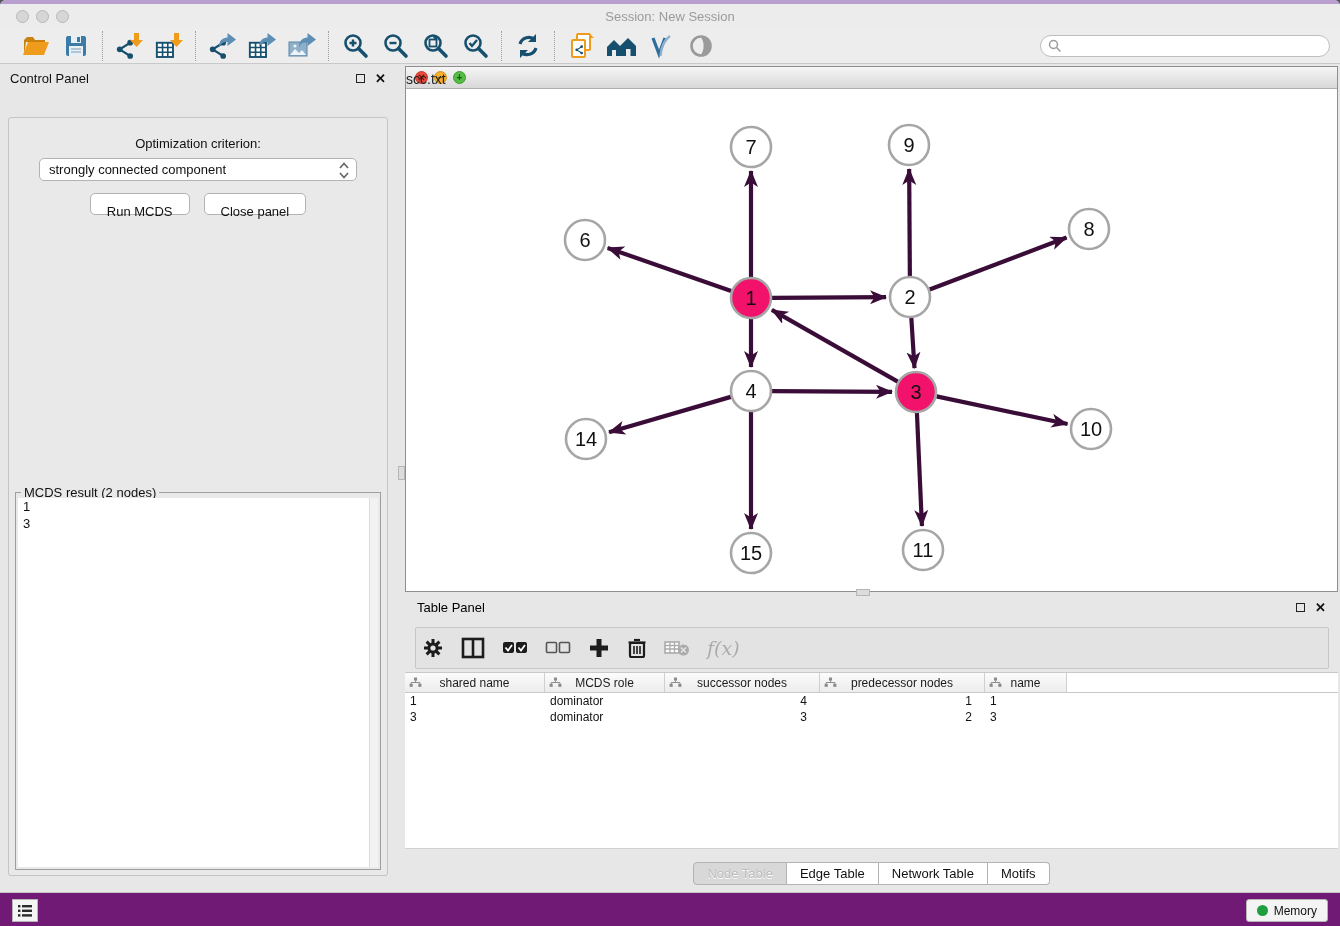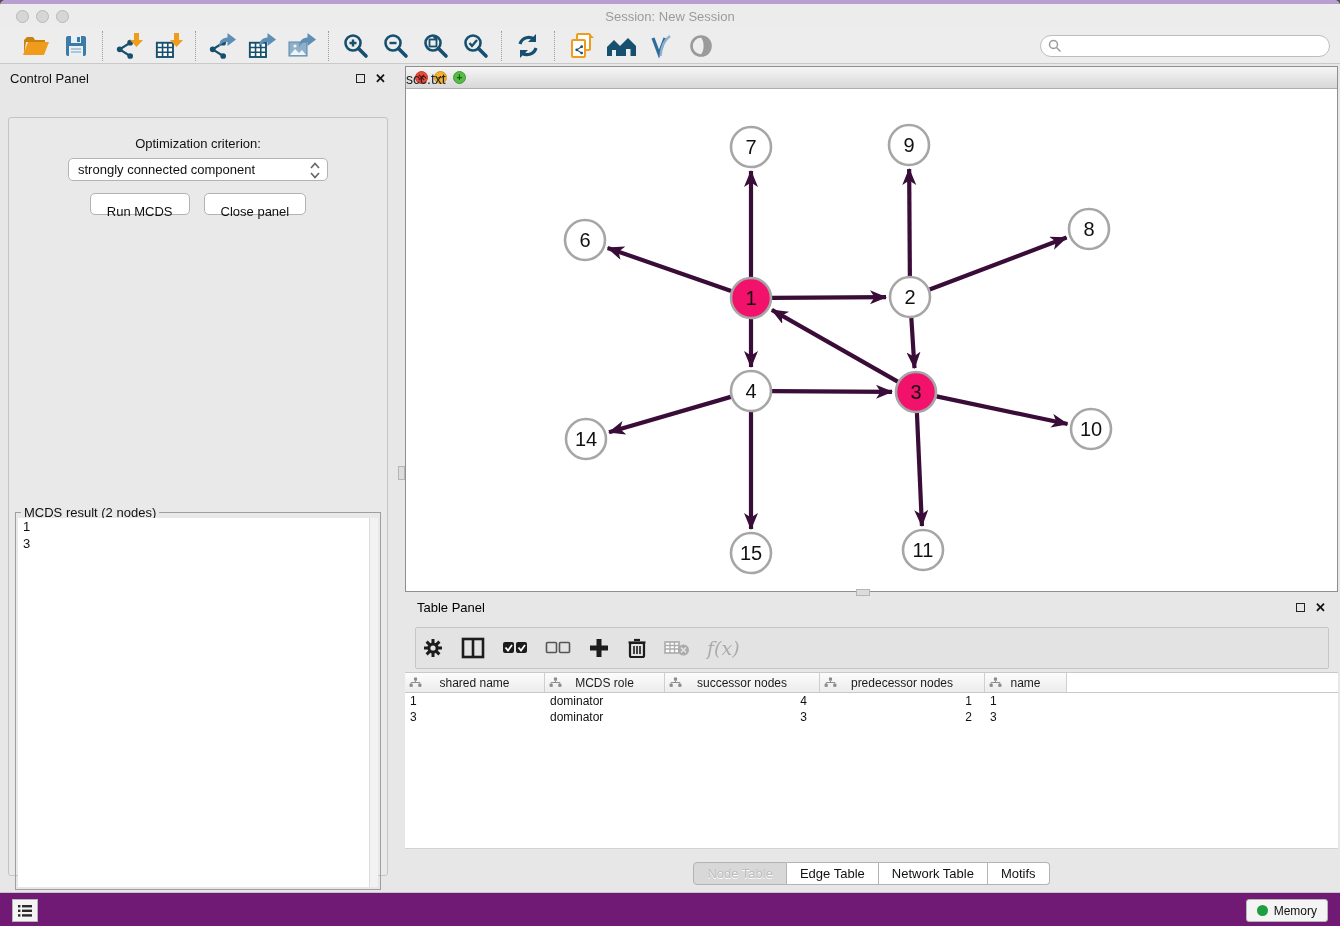--- a/index.html
+++ b/index.html
@@ -33,28 +33,28 @@
   .float-box { width:9px; height:9px; border:1.5px solid #222; display:inline-block; }
   .close-x { font-size:13px; font-weight:bold; color:#111; line-height:9px; }
   .cp-tabs { position:absolute; left:0; top:96px; width:392px; display:flex; justify-content:center; }
   .seg-tab { padding:3px 13px; font-size:13px; background:#fff; border:1px solid #b3b3b3; border-left:none; color:#111; }
   .seg-tab:first-child { border-left:1px solid #b3b3b3; border-radius:4px 0 0 4px; }
   .seg-tab:last-child { border-radius:0 4px 4px 0; }
   .seg-tab.active { background:#d8d8d8; color:#bdbdbd; text-shadow:0 1px 0 #fff; }
   .cp-body { position:absolute; left:8px; top:117px; width:380px; height:759px; background:#e9e9e9;
              border:1px solid #c4c4c4; border-radius:3px; }
   .opt-label { margin-top:18px; text-align:center; font-size:13px; color:#111; }
-  .cp-select { position:relative; margin:7px auto 0 auto; width:260px; height:23px; background:#fff;
+  .cp-select { position:relative; margin:7px auto 0 auto; width:318px; height:23px; background:#fff;
                border:1px solid #b3b3b3; border-radius:5px; font-size:13px; color:#111;
                display:flex; align-items:center; padding-left:9px; }
   .cp-select svg { position:absolute; right:6px; top:3px; }
   .cp-buttons { margin-top:12px; display:flex; justify-content:center; gap:14px; }
   .mac-btn { height:22px; background:#fff; border:1px solid #b3b3b3; border-radius:5px; font-size:13px;
              color:#111; padding:10px 16px; font-family:"Liberation Sans",sans-serif; }
-  .result-group { position:absolute; left:6px; top:374px; width:366px; height:378px; border:1px solid #9e9e9e;margin-top:20px; }
+  .result-group { position:absolute; left:6px; top:374px; width:366px; height:378px; border:1px solid #9e9e9e; }
   .result-legend { position:absolute; left:5px; top:-8px; background:#e9e9e9; padding:0 3px; font-size:13px; color:#111; }
   .result-area { position:absolute; left:2px; top:5px; right:2px; bottom:2px; background:#fff; overflow:hidden; }
   .result-line { font-size:13px; color:#111; padding-left:5px; line-height:17px; }
   .result-scroll { position:absolute; right:0; top:0; width:9px; height:100%; background:#f2f2f2; border-left:1px solid #dcdcdc; }
 
   
   .net-window { position:absolute; left:405px; top:66px; width:933px; height:526px; background:#fff;
                 border:1px solid #8f8f8f; }
   .net-titlebar { position:absolute; left:0; top:0; width:100%; height:22px;
                   background:linear-gradient(#f6f6f6,#d8d8d8); border-bottom:1px solid #aeaeae; }

